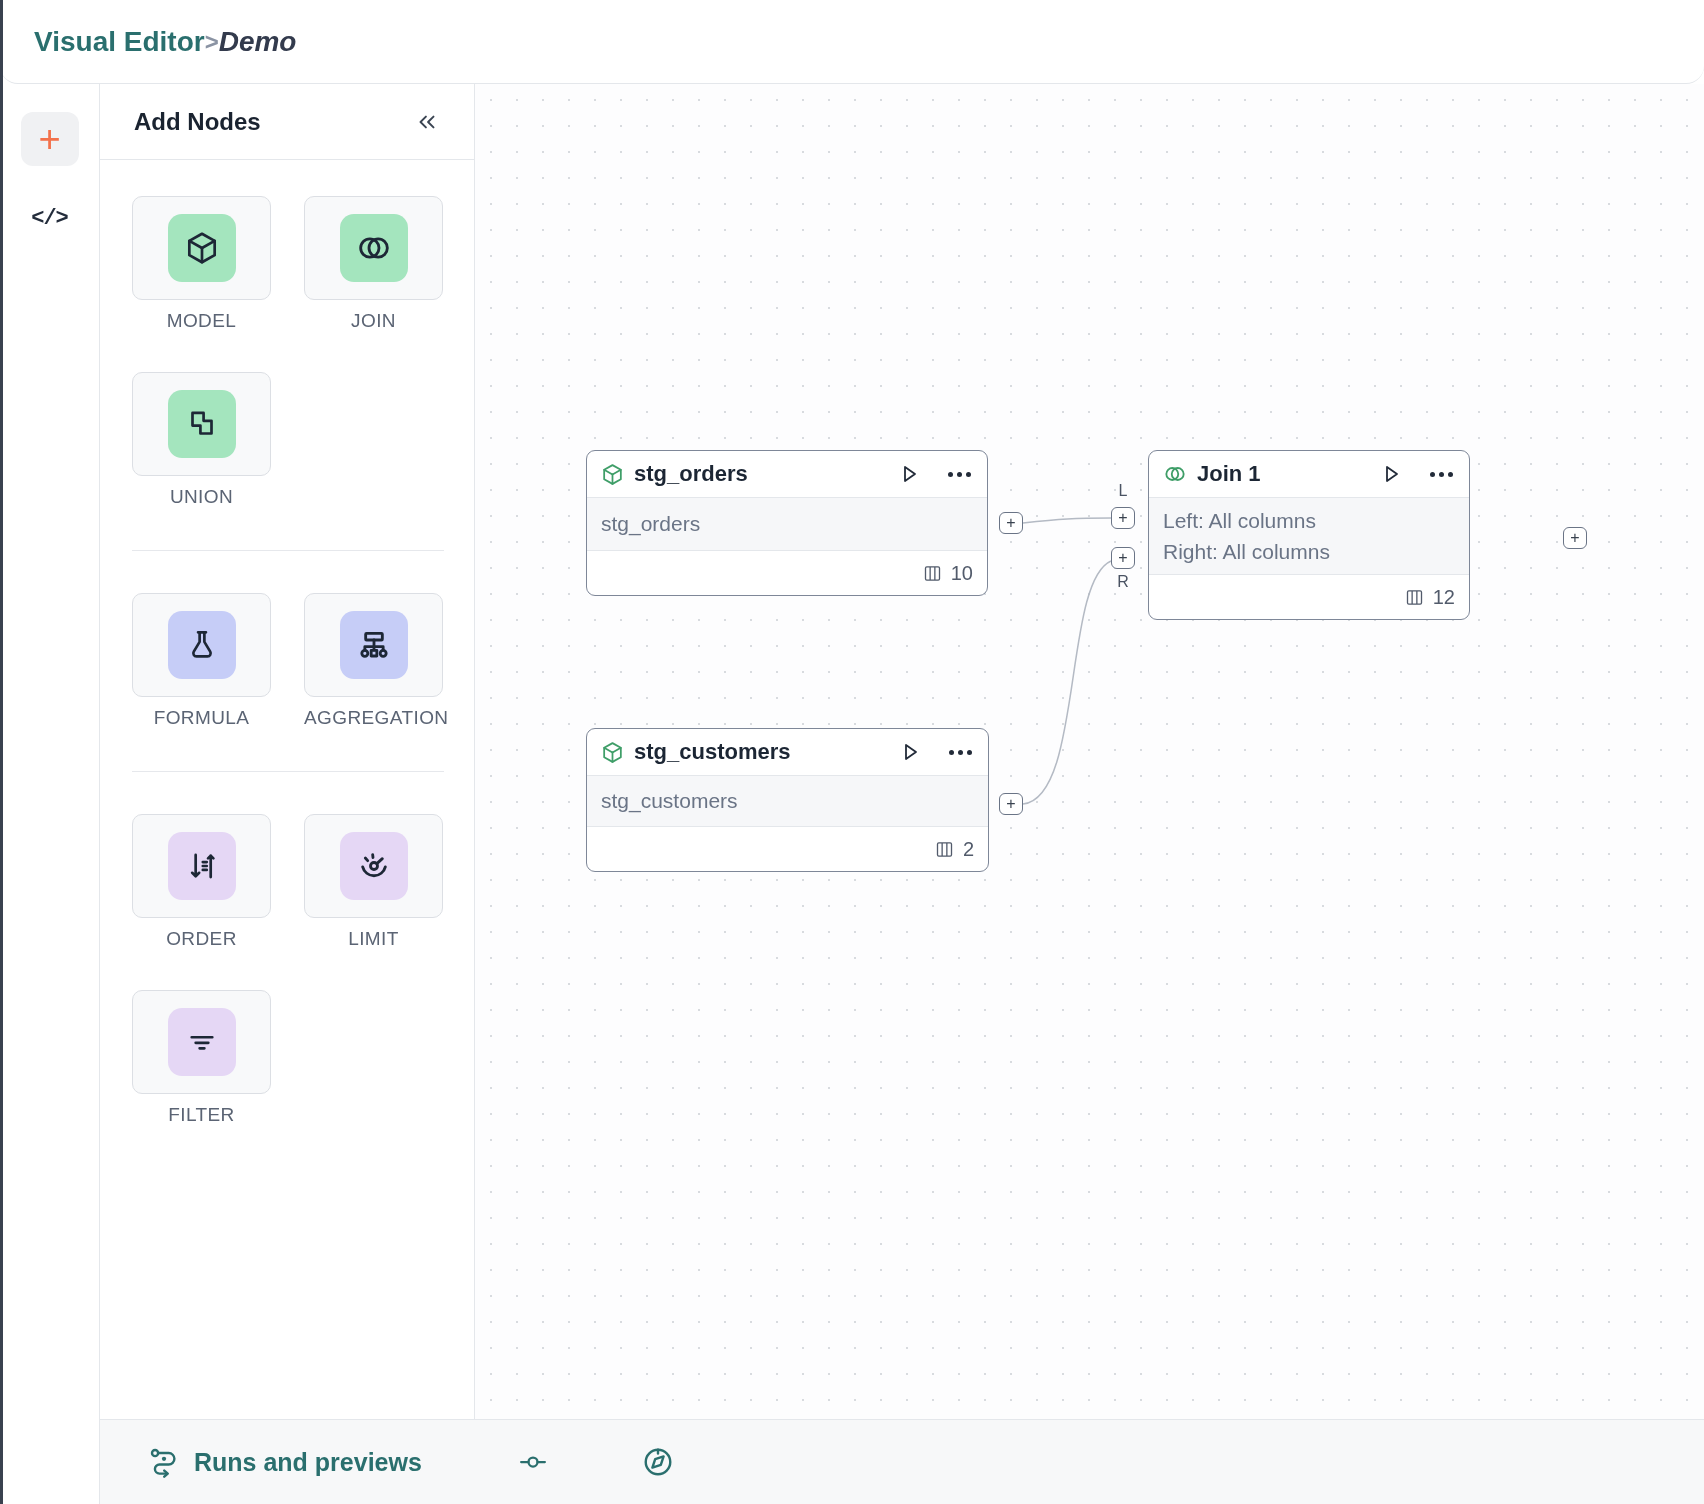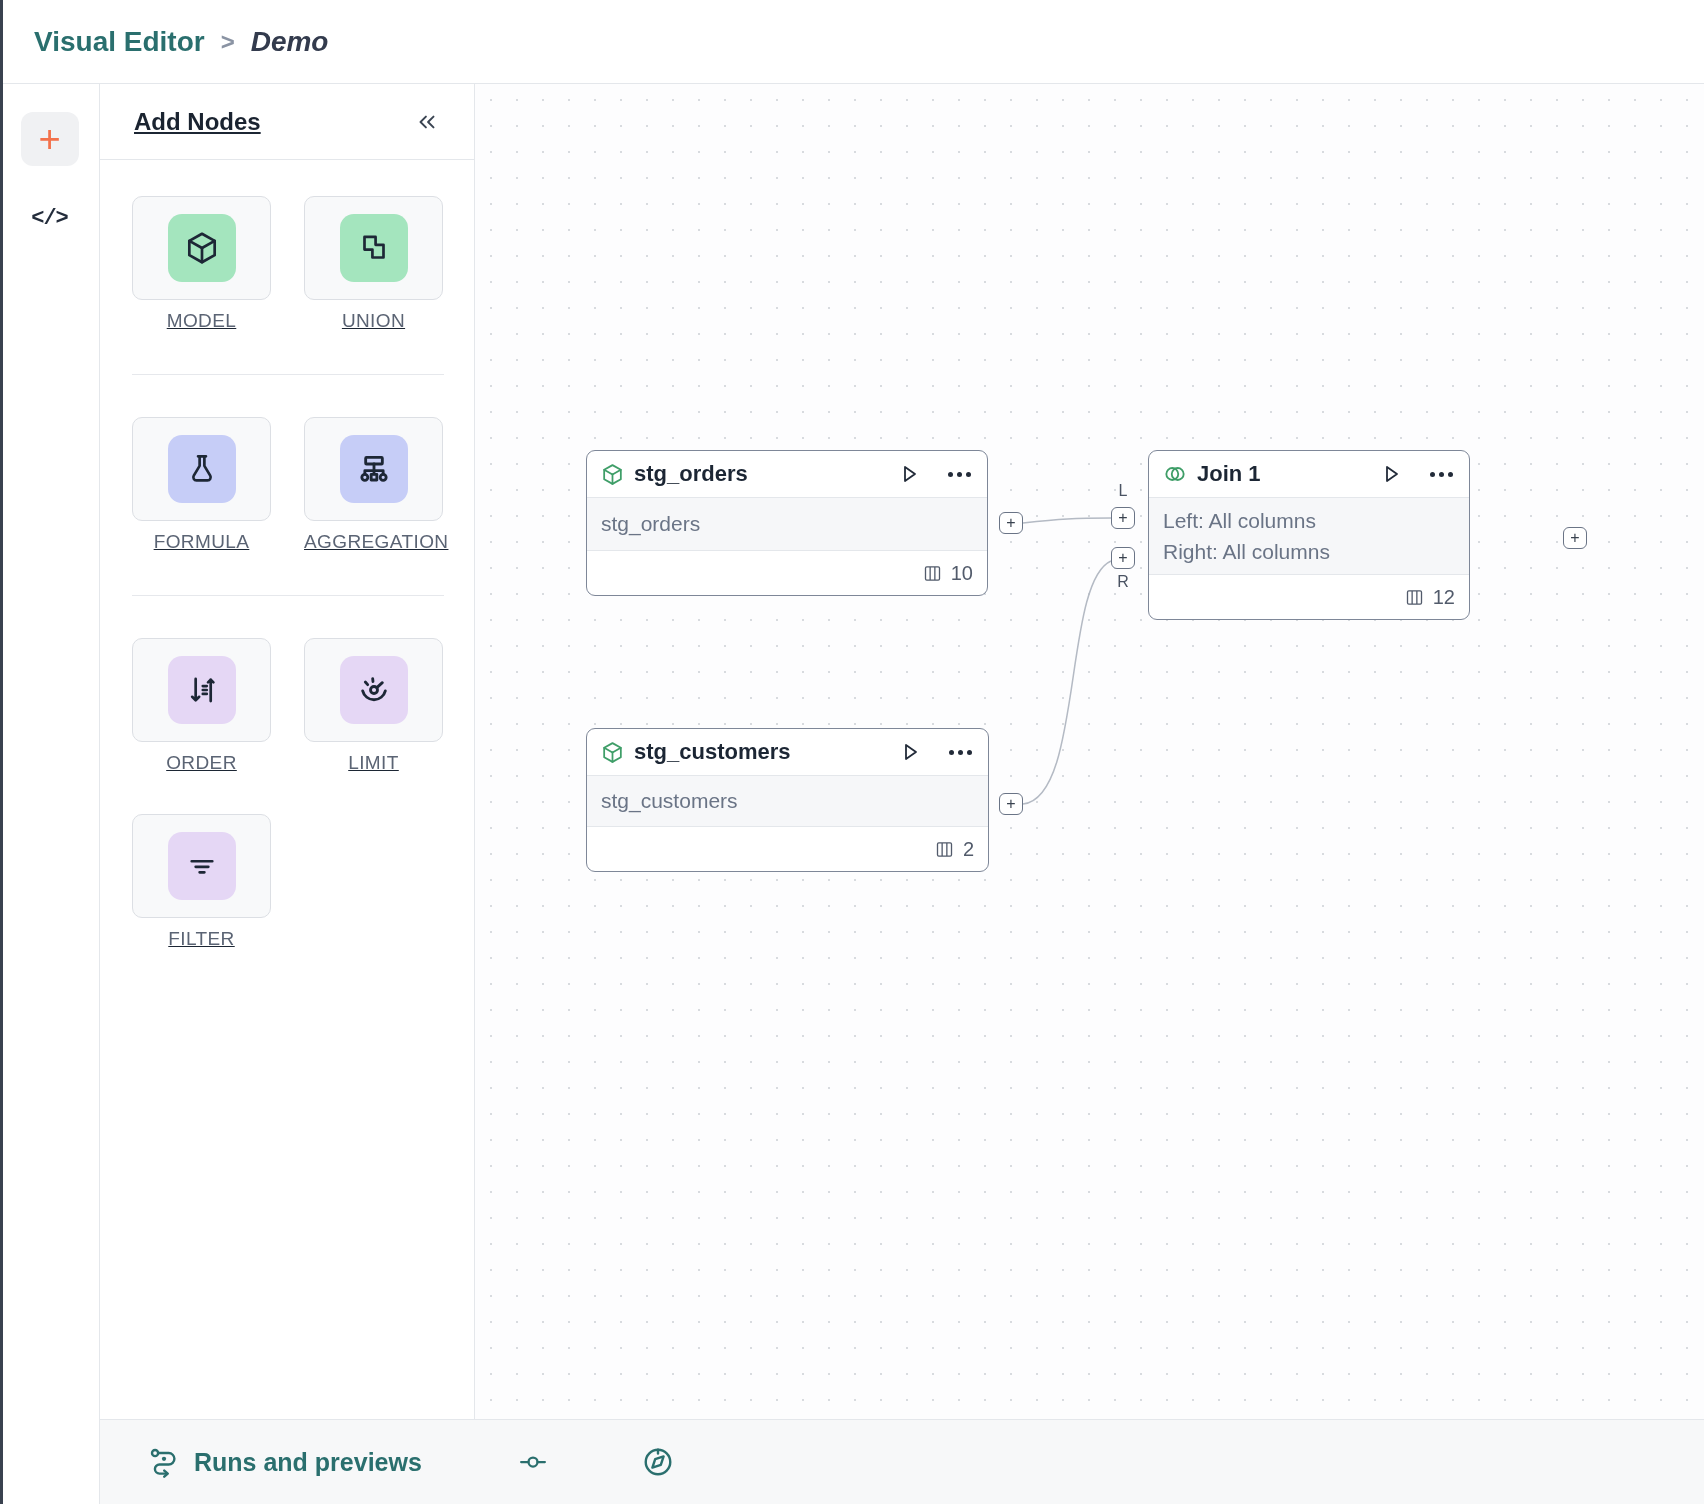--- a/index.html
+++ b/index.html
@@ -8,33 +8,33 @@
     --node-border:#7e8798; --edge:#b4bac4; --divider:#e4e7eb;
     --text-dark:#1c2634; --text-gray:#6a7486; --label-gray:#5b6474;
   }
   *{box-sizing:border-box;margin:0;padding:0;}
   html,body{width:1704px;height:1504px;}
   body{font-family:"Liberation Sans",sans-serif;background:#fff;color:var(--text-dark);}
   .app{position:relative;width:1704px;height:1504px;overflow:hidden;background:#fff;}
   .left-edge{position:absolute;left:0;top:0;width:3px;height:100%;background:#39414f;z-index:20;}
 
   
-  header{height:84px;display:flex;align-items:center;gap:16px;padding-left:34px;border-bottom:1px solid var(--divider);background:#fff;}
+  header{height:84px;display:flex;align-items:center;padding-left:34px;border-bottom:1px solid var(--divider);background:#fff;border-radius:18px;}
   .bc-app{color:var(--accent);font-size:28px;font-weight:700;cursor:pointer;}
   .bc-sep{color:#8a93a3;font-size:24px;font-weight:600;}
   .bc-page{color:#333b4d;font-size:28px;font-weight:700;font-style:italic;}
 
   .main{display:flex;height:1420px;}
   
   .rail{width:99px;background:#fff;display:flex;flex-direction:column;align-items:center;padding-top:28px;}
   .rail-add{width:58px;height:54px;border:none;border-radius:12px;background:#f0f1f3;color:var(--plus-orange);font-size:38px;font-weight:300;line-height:1;cursor:pointer;display:flex;align-items:center;justify-content:center;font-family:"Liberation Sans",sans-serif;}
   .rail-code{margin-top:40px;border:none;background:transparent;font-size:22px;font-weight:700;color:#232c3b;cursor:pointer;font-family:"Liberation Mono",monospace;letter-spacing:-1px;}
 
   .right{flex:1;display:flex;flex-direction:column;border-left:1px solid var(--divider);}
-  .content{flex:1;display:flex;min-height:0;text-decoration:underline;}
+  .content{flex:1;display:flex;min-height:0;}
 
   
   .panel{width:375px;background:#fff;border-right:1px solid var(--divider);display:flex;flex-direction:column;}
   .panel-head{height:76px;display:flex;align-items:center;justify-content:space-between;padding:0 34px 0 34px;border-bottom:1px solid var(--divider);}
   .panel-head h2{font-size:24px;font-weight:700;color:#1a2330;}
   .collapse{cursor:pointer;display:flex;align-items:center;color:#3a4452;}
   .groups{padding:36px 0 0 32px;}
   .group{display:grid;grid-template-columns:139px 139px;column-gap:33px;row-gap:40px;padding-bottom:42px;}
   .group+.gdiv{border:none;border-top:1px solid #e6e8ec;margin:0 30px 42px 0;}
   .cell{cursor:grab;}
@@ -117,20 +117,31 @@
                 <div class="card">
                     <div class="tile t-green">
                   <svg width="38" height="38" viewBox="0 0 24 24">
                     <path d="M12 3 L20 7.5 V16.5 L12 21 L4 16.5 V7.5 Z"></path>
                         <path d="M4 7.5 L12 12 L20 7.5"></path>
                         <path d="M12 12 V21"></path>
                   </svg>
                 </div>
                   </div>
                 <div class="cell-label">MODEL</div>
+              </div>
+              <div class="cell">
+                <div class="card">
+                    <div class="tile t-green">
+                  <svg width="40" height="40" viewBox="0 0 24 24">
+                    <circle cx="9.5" cy="12" r="5.5"></circle>
+                        <circle cx="14.5" cy="12" r="5.5"></circle>
+                  </svg>
+                </div>
+                  </div>
+                <div class="cell-label">JOIN</div>
               </div>
               <div class="cell">
                 <div class="card">
                     <div class="tile t-green">
                   <svg width="38" height="38" viewBox="0 0 24 24">
                     <path d="M6 5 H13 V10 H18 V18 H11 V13 H6 Z"></path>
                   </svg>
                 </div>
                   </div>
                 <div class="cell-label">UNION</div>

